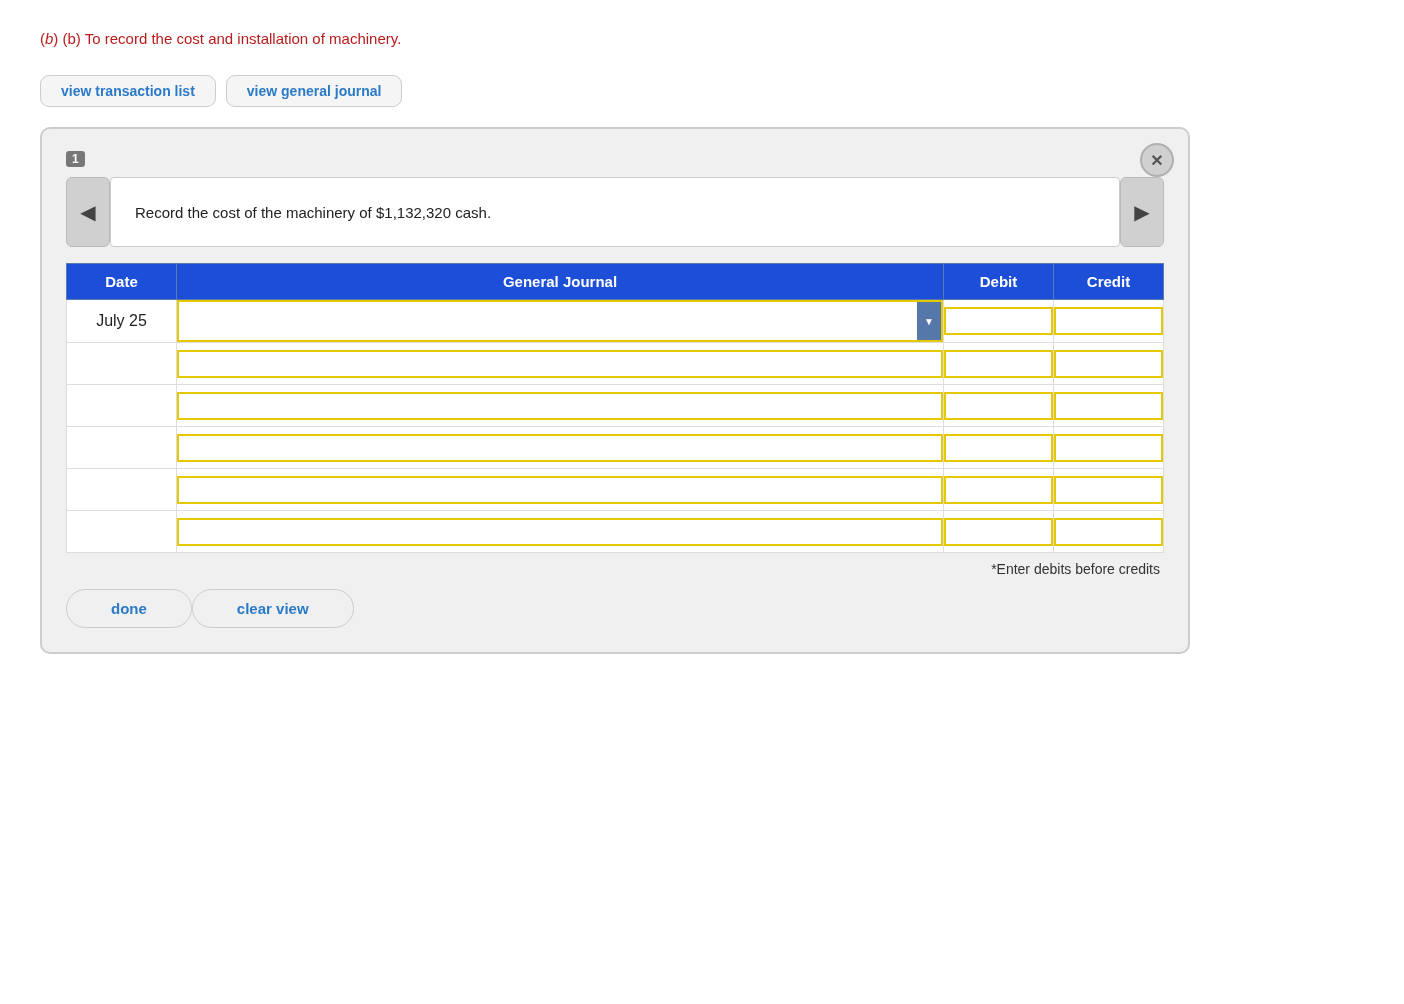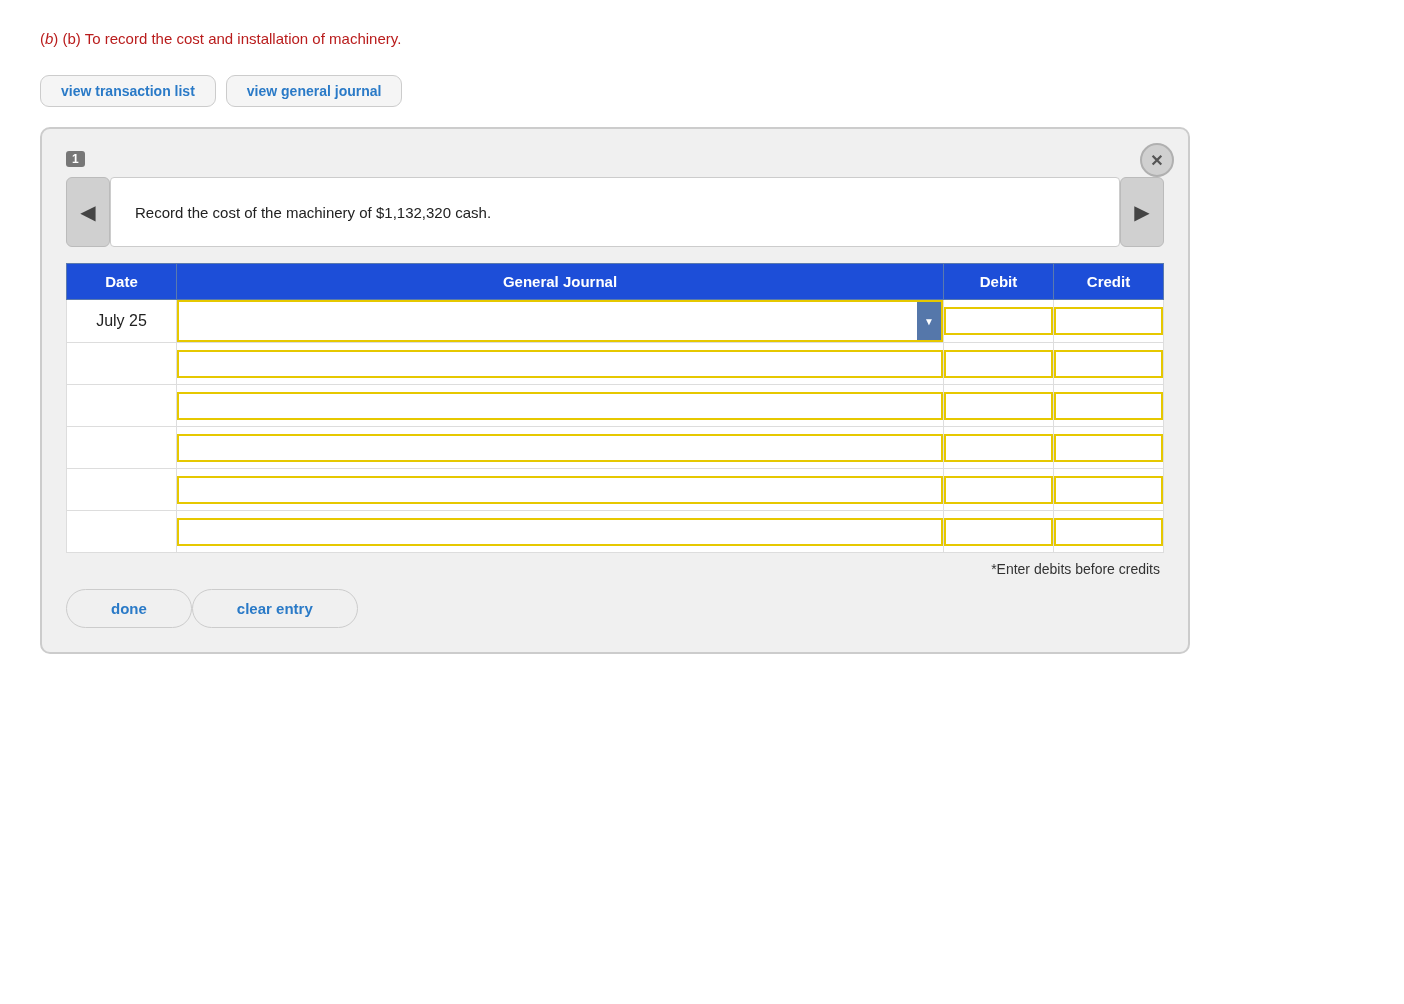--- a/index.html
+++ b/index.html
@@ -347,16 +347,16 @@
         </tr>
       </tbody>
   </table>
 
   
   <div class="hint-text">*Enter debits before credits</div>
 
   
   <div class="bottom-buttons">
     <button class="btn-done">done</button>
-    <button class="btn-clear">clear entry</button>
+    <button class="btn-clear">clear view</button>
   </div>
 
 </div>
 
 </body></html>

